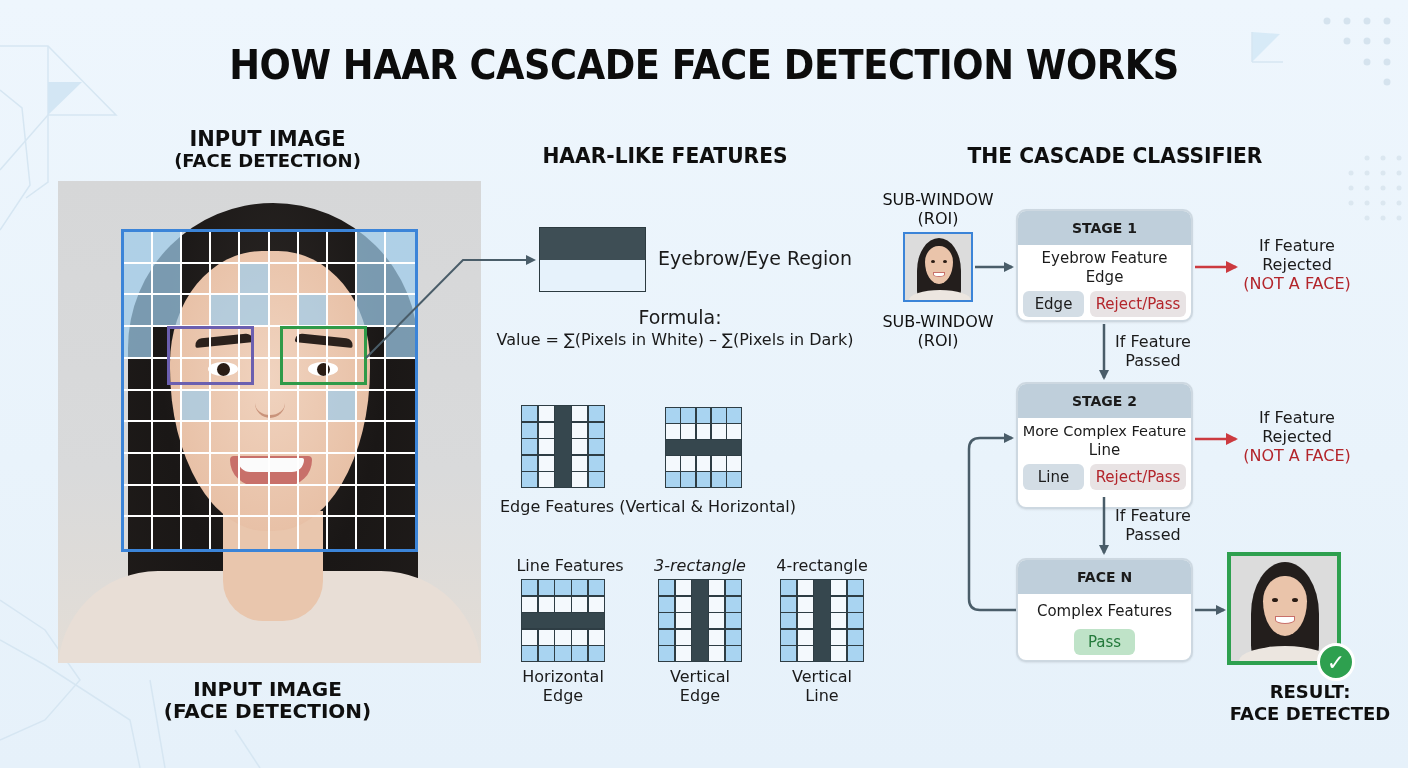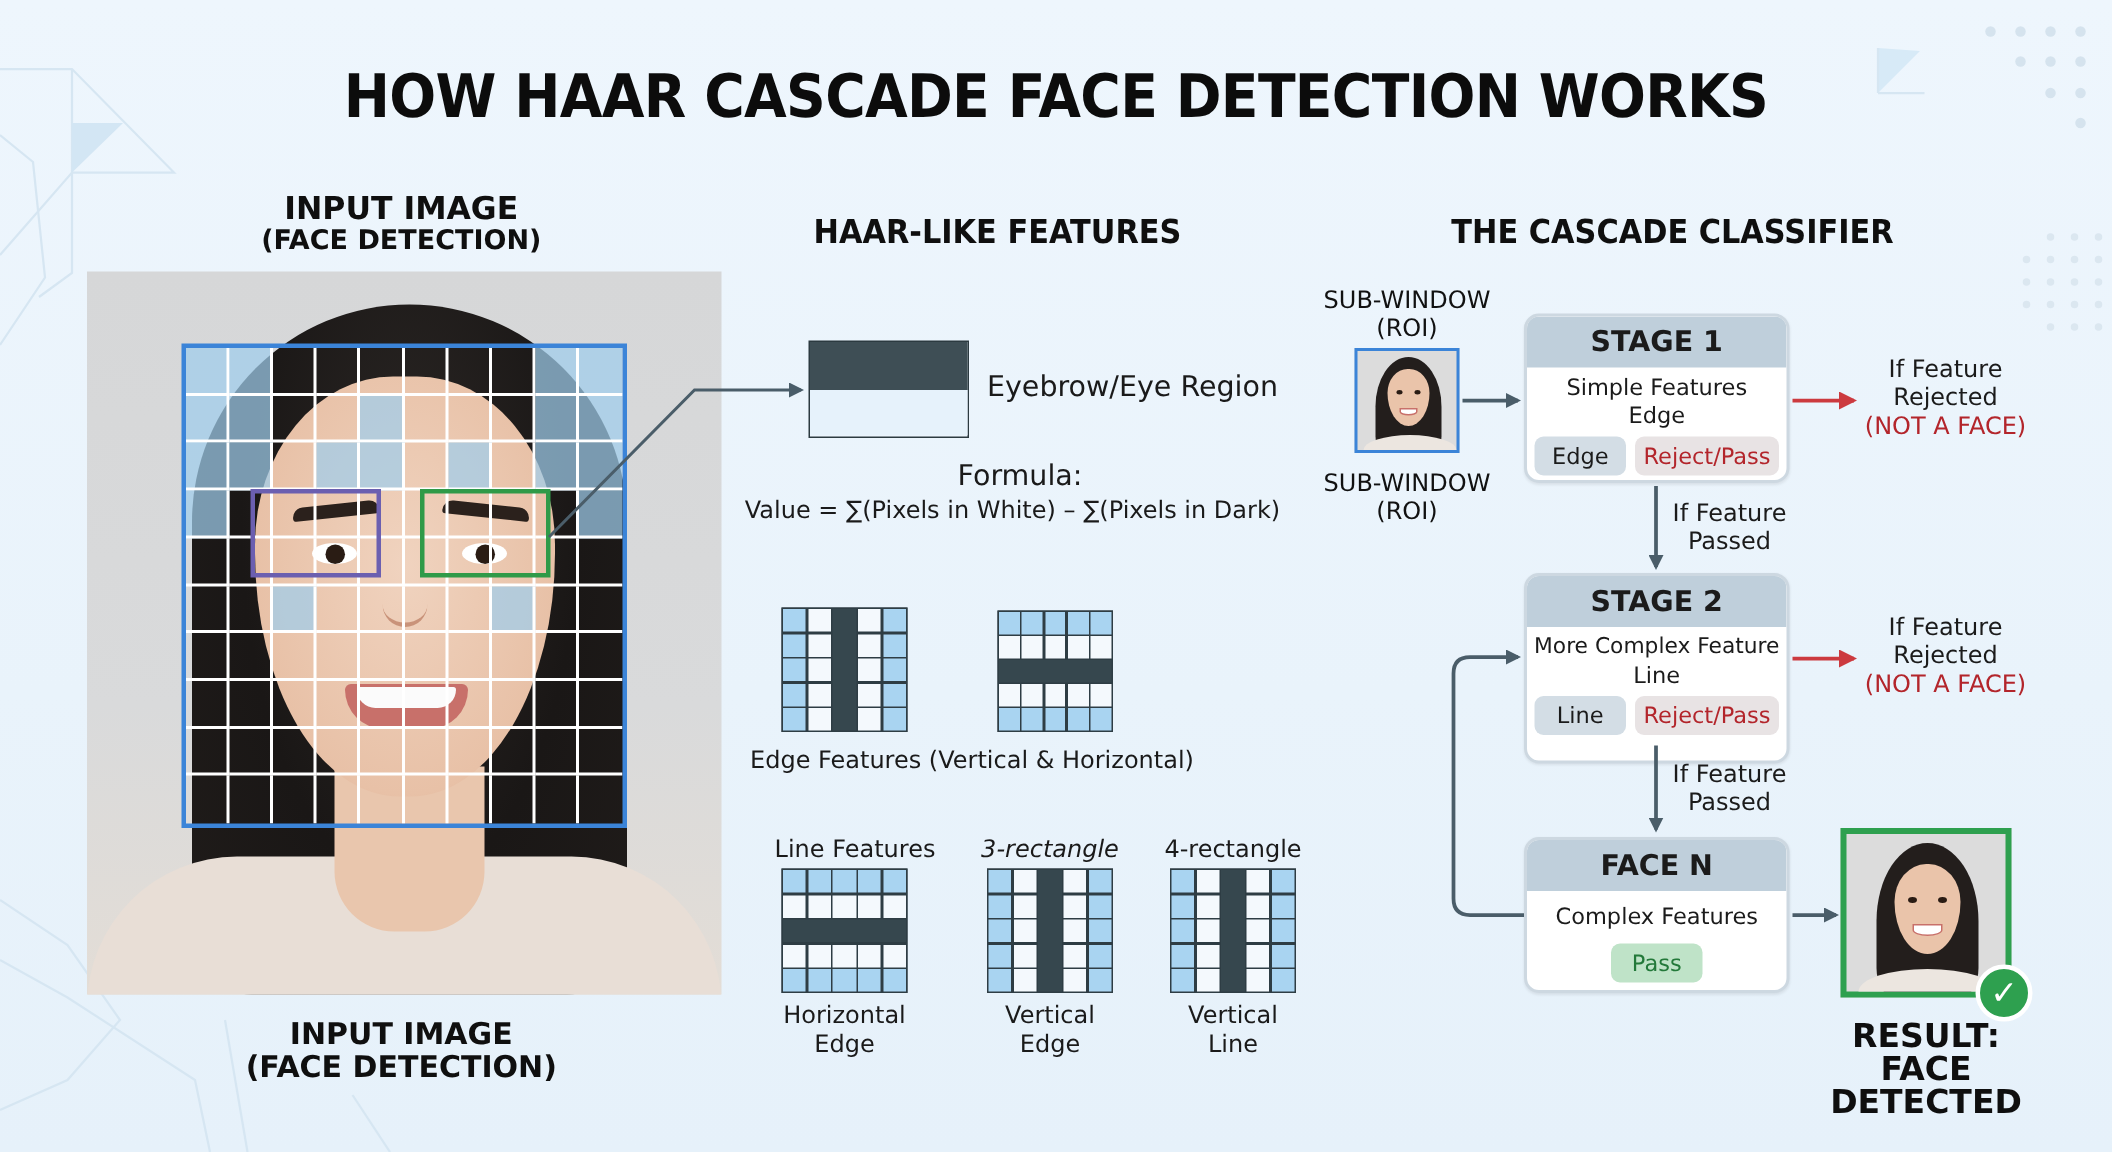--- a/index.html
+++ b/index.html
@@ -69,21 +69,21 @@
   .mini-grid .c.b { background: #a9d4f1; }
   .mini-grid .c.d { background: #36474e; }
   .label { position: absolute; font-size: 16px; color: #1a1a1a; text-align: center; white-space: nowrap; }
 
   
   .stage {
     position: absolute; background: #ffffff; border-radius: 10px;
     border: 2px solid #cdd8e1; box-shadow: 0 1px 2px rgba(0,0,0,0.08); overflow: hidden;
   }
   .stage-head {
-    background: #bfcfdb; height: 34px; font-weight: bold; font-size: 19px;
+    background: #bfcfdb; height: 34px; font-weight: bold; font-size: 14px;
     display: flex; align-items: center; justify-content: center; color: #1b1b1b;
   }
   .stage-desc { text-align: center; font-size: 15px; line-height: 19px; color: #1b1b1b; margin-top: 4px; }
   .pill-row { display: flex; gap: 6px; justify-content: center; margin-top: 4px; }
   .pill { border-radius: 6px; font-size: 15px; height: 26px; display: flex; align-items: center; justify-content: center; }
   .pill.grey { background: #d3dde5; color: #1b1b1b; }
   .pill.red { background: #e8e3e4; color: #b3252b; }
   .pill.green { background: #bfe3c8; color: #23793a; }
   .reject-text { position: absolute; text-align: center; font-size: 16px; line-height: 19px; color: #1b1b1b; }
   .reject-text .nf { color: #b3252b; }
@@ -459,21 +459,21 @@
   <div class="t-smile" style="left:28px;top:38px;width:12px;height:5px;"></div>
 </div>
 <div class="abs" style="left:870px;top:312px;width:136px;text-align:center;font-size:16px;line-height:19px;">
   <div>SUB-WINDOW</div>
   <div>(ROI)</div>
 </div>
 
 <div class="stage" style="left:1016px;top:209px;width:177px;height:113px;">
   <div class="stage-head">STAGE 1</div>
   <div class="stage-desc">
-    <div>Simple Features</div>
+    <div>Eyebrow Feature</div>
     <div>Edge</div>
   </div>
   <div class="pill-row">
     <div class="pill grey" style="width:61px;">Edge</div>
     <div class="pill red" style="width:96px;">Reject/Pass</div>
   </div>
 </div>
 
 <div class="stage" style="left:1016px;top:382px;width:177px;height:127px;">
   <div class="stage-head">STAGE 2</div>
@@ -528,16 +528,16 @@
 <div class="thumb" style="left:1227px;top:552px;width:114px;height:113px;border:4px solid #2ea04f;">
   <div class="t-hair" style="left:20px;top:6px;width:68px;height:104px;"></div>
   <div class="t-shirt" style="left:8px;top:90px;width:92px;height:30px;"></div>
   <div class="t-face" style="left:32px;top:20px;width:44px;height:60px;"></div>
   <div class="t-eye" style="left:41px;top:42px;width:6px;height:4px;"></div>
   <div class="t-eye" style="left:61px;top:42px;width:6px;height:4px;"></div>
   <div class="t-smile" style="left:44px;top:60px;width:20px;height:8px;"></div>
 </div>
 <div class="check-badge">✓</div>
 
-<div class="abs sub-caption" style="left:1190px;top:681px;width:188px;font-size:22px;line-height:22px;">
+<div class="abs sub-caption" style="left:1216px;top:681px;width:188px;font-size:18px;line-height:22px;">
   <div>RESULT:</div>
   <div>FACE DETECTED</div>
 </div>
 
 </body></html>

